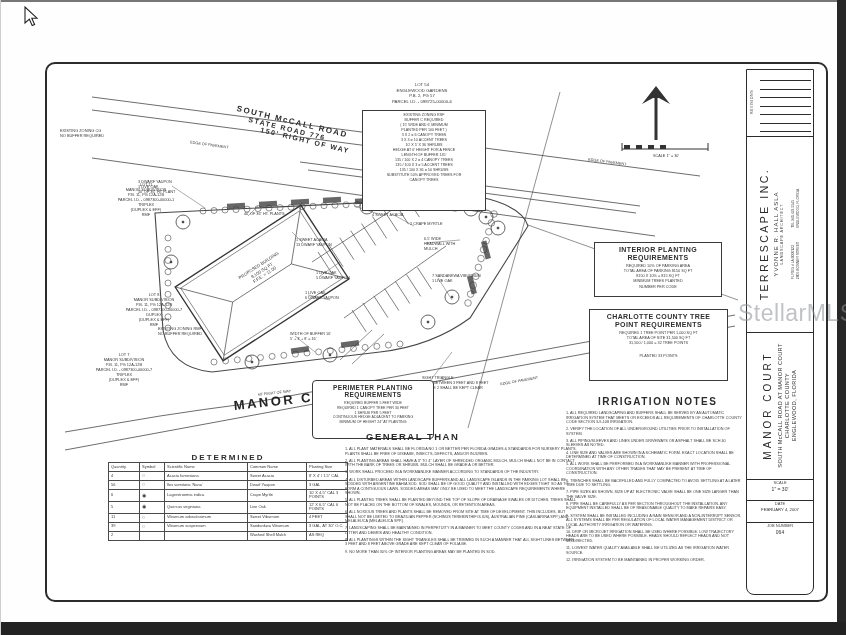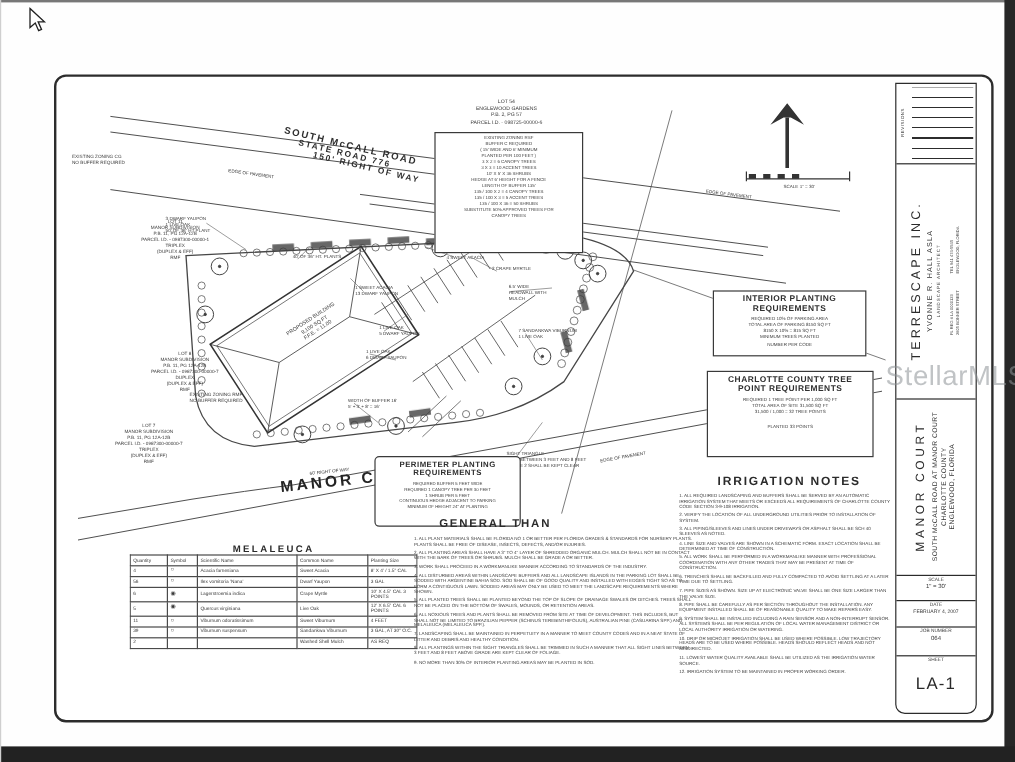--- a/index.html
+++ b/index.html
@@ -360,21 +360,21 @@
     <div class="noteitem">5.  ALL WORK SHALL BE PERFORMED IN A WORKMANLIKE MANNER WITH PROFESSIONAL COORDINATION WITH ANY OTHER TRADES THAT MAY BE PRESENT AT TIME OF CONSTRUCTION.</div>
     <div class="noteitem">6.  TRENCHES SHALL BE BACKFILLED AND FULLY COMPACTED TO AVOID SETTLING AT A LATER TIME DUE TO SETTLING.</div>
     <div class="noteitem">7.  PIPE SIZES AS SHOWN. SIZE UP AT ELECTRONIC VALVE SHALL BE ONE SIZE LARGER THAN THE VALVE SIZE.</div>
     <div class="noteitem">8.  PIPE SHALL BE CAREFULLY AS PER SECTION THROUGHOUT THE INSTALLATION. ANY EQUIPMENT INSTALLED SHALL BE OF REASONABLE QUALITY TO MAKE REPAIRS EASY.</div>
     <div class="noteitem">9.  SYSTEM SHALL BE INSTALLED INCLUDING A RAIN SENSOR AND A NON-INTERRUPT SENSOR. ALL SYSTEMS SHALL BE PER REGULATION OF LOCAL WATER MANAGEMENT DISTRICT OR LOCAL AUTHORITY IRRIGATION OR WATERING.</div>
     <div class="noteitem">10.  DRIP OR MICROJET IRRIGATION SHALL BE USED WHERE POSSIBLE. LOW TRAJECTORY HEADS ARE TO BE USED WHERE POSSIBLE. HEADS SHOULD REFLECT HEADS AND NOT MISDIRECTED.</div>
     <div class="noteitem">11.  LOWEST WATER QUALITY AVAILABLE SHALL BE UTILIZED AS THE IRRIGATION WATER SOURCE.</div>
     <div class="noteitem">12.  IRRIGATION SYSTEM TO BE MAINTAINED IN PROPER WORKING ORDER.</div>
   </div>
 
-<div class="abs tc" style="left:108px;top:453px;width:240px;font-size:8px;font-weight:bold;letter-spacing:2px;color:#2b2b2b">MELALEUCA</div>
+<div class="abs tc" style="left:108px;top:453px;width:240px;font-size:8px;font-weight:bold;letter-spacing:2px;color:#2b2b2b">DETERMINED</div>
 <table class="mat abs" style="left:108px;top:462px;width:240px">
   <thead>
     <tr>
 
     <th>Quantity</th>
         <th>Symbol</th>
         <th>Scientific Name</th>
         <th>Common Name</th>
         <th>Planting Size</th>
       </tr>
@@ -489,19 +489,15 @@
     <div class="tbvalue">1" = 30'</div>
   </div>
   <div class="tbx" style="position:absolute;left:0;top:430px;width:100%;height:22px">
     <div class="tblabel">DATE</div>
     <div class="tbvalue" style="font-size:4.2px">FEBRUARY 4, 2007</div>
   </div>
   <div class="tbx" style="position:absolute;left:0;top:452px;width:100%;height:24px">
     <div class="tblabel">JOB NUMBER</div>
     <div class="tbvalue">064</div>
   </div>
-  <div class="tbx" style="position:absolute;left:0;top:476px;width:100%;height:46px">
-    <div class="tblabel">SHEET</div>
-    <div class="tc" style="font-size:14px;letter-spacing:1px;color:#2a2a2a;margin-top:8px">LA-1</div>
-  </div>
 </div>
 
 <div class="abs watermark" style="left:738px;top:300px">StellarMLS</div>
 
 </body></html>

